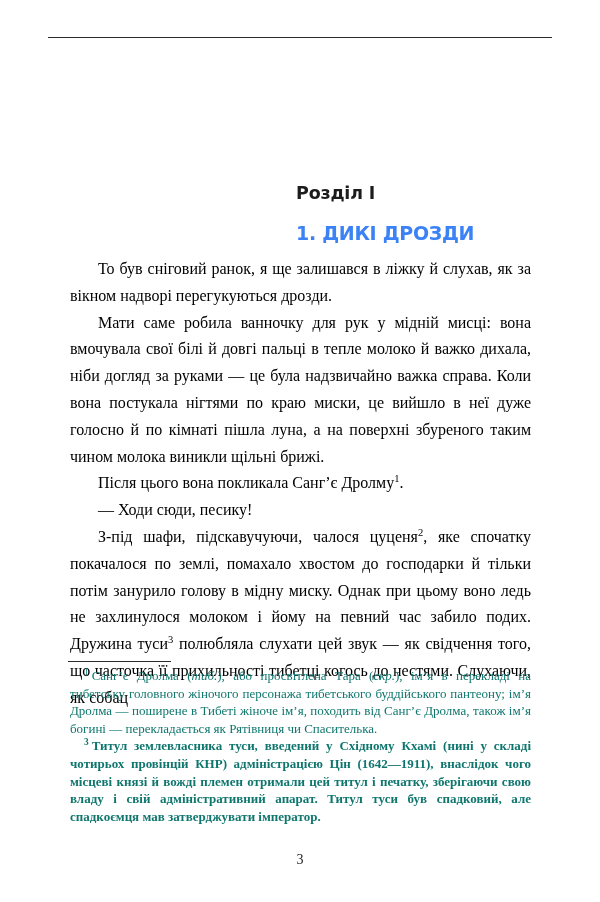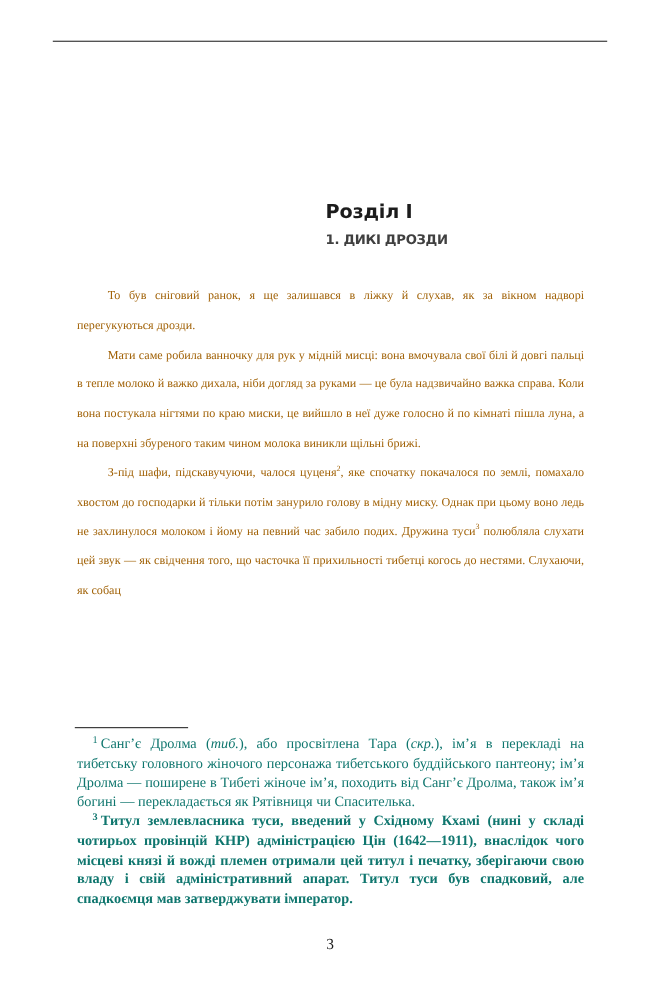--- a/index.html
+++ b/index.html
@@ -47,39 +47,39 @@
     font-weight: 700;
     font-size: 17.5px;
     letter-spacing: -0.2px;
     line-height: 23px;
     color: #1c1c1c;
     white-space: nowrap;
   }
   .heading-line-2 {
     font-family: "DejaVu Sans", "Liberation Sans", sans-serif;
     font-weight: 700;
-    font-size: 12px;
+    font-size: 19px;
     letter-spacing: -0.3px;
     line-height: 23px;
-    margin-top: 2px;
-    color: #404040;
+    margin-top: 17px;
+    color: #3b82f6;
     white-space: nowrap;
   }
 
   
   .body-text {
     position: absolute;
     left: 70px;
     top: 256px;
     width: 461px;
-    font-size: 11px;
+    font-size: 16px;
     line-height: 26.8px;
     text-align: justify;
     text-justify: inter-word;
-    color: #a16207;
+    color: #000000;
     hyphens: manual;
   }
   .body-text p {
     margin: 0;
     text-indent: 28px;
   }
   .body-text p.dialogue {
     text-indent: 28px;
   }
   sup.fn {
@@ -152,22 +152,28 @@
   <div class="body-text">
 
     <p>
       <span>То був сніговий ранок, я ще зали­шався в ліжку й слухав, як за вікном надворі перегукуються дрозди.</span>
     </p>
 
     <p>
       <span>Мати саме робила ванночку для рук у мідній мисці: вона вмочу­вала свої білі й довгі пальці в тепле молоко й важко дихала, ніби догляд за руками — це була надзвичайно важка справа. Коли вона постукала нігтями по краю миски, це вийшло в неї дуже голосно й по кімнаті пішла луна, а на поверхні збуреного таким чином молока виникли щільні брижі.</span>
     </p>
 
+    <p>
+      <span>Після цього вона покликала Санг’є Дролму</span><sup class="fn">1</sup><span>.</span>
+    </p>
 
 
+    <p class="dialogue">
+      <span>— Ходи сюди, песику!</span>
+    </p>
 
     <p>
       <span>З-під шафи, підскавучуючи, чалося цуценя</span><sup class="fn">2</sup><span>, яке спочатку пока­чалося по землі, помахало хвостом до господарки й тільки потім занурило голову в мідну миску. Однак при цьому воно ледь не за­хлинулося молоком і йому на певний час забило подих. Дружина туси</span><sup class="fn">3</sup>
       <span>полюбляла слухати цей звук — як свідчення того, що часточка її прихильності тибетці когось до нестями. Слухаючи, як собац</span>
     </p>
 
   </div>
 
   <div class="fn-rule"></div>
 

